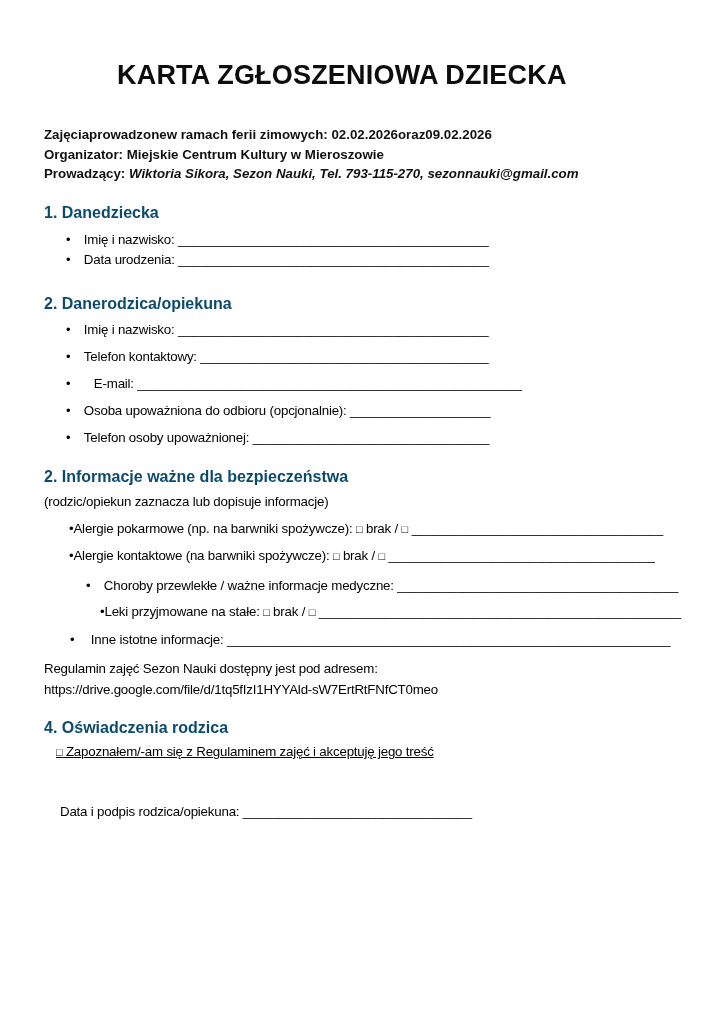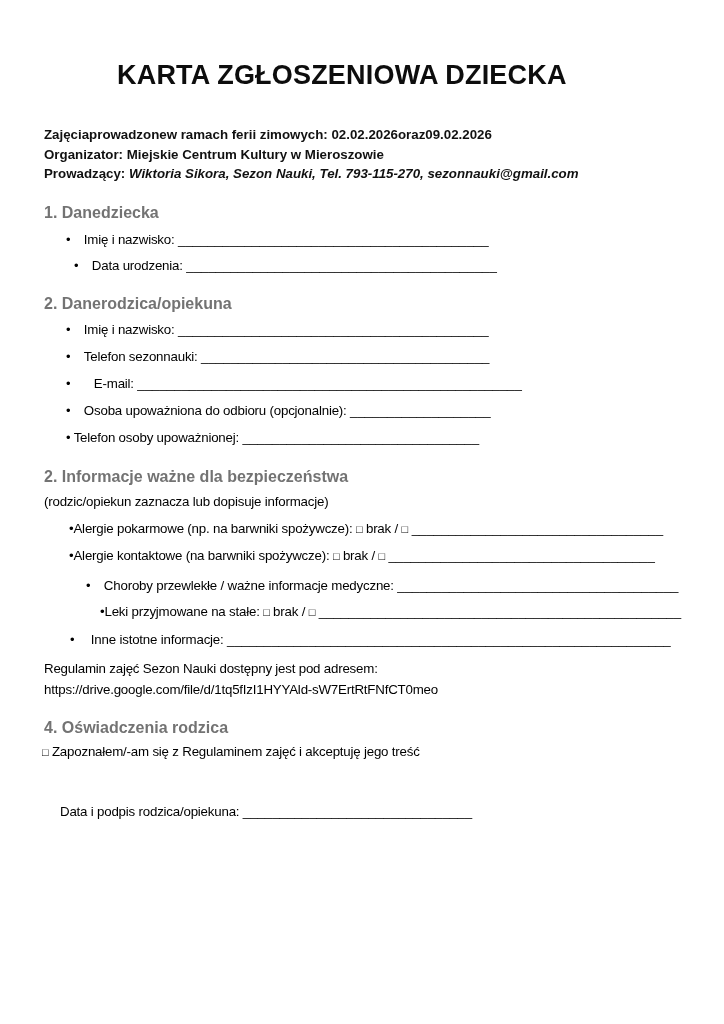--- a/index.html
+++ b/index.html
@@ -2,21 +2,21 @@
 <html><head>
 <meta charset="utf-8">
 <style>
   html, body { margin: 0; padding: 0; background: #ffffff; }
   body { width: 724px; height: 1024px; position: relative; overflow: hidden;
          font-family: "Liberation Sans", sans-serif; color: #111111; }
   .abs { position: absolute; white-space: nowrap; }
   .title { left: 117px; top: 60px; font-size: 27px; font-weight: bold; letter-spacing: 0.2px; color: #0d0d0d; text-align: right; }
   .meta { left: 44px; font-size: 13.3px; font-weight: bold; color: #111; text-align: center; }
   .meta i { font-style: italic; }
-  .h2 { left: 44px; font-size: 16px; font-weight: bold; color: #737373; }
+  .h2 { left: 44px; font-size: 16px; font-weight: bold; color: #0c4a6e; }
   .line { font-size: 13.3px; color: #000000; letter-spacing: -0.2px; }
   .bullet { font-size: 13px; }
   .fill { letter-spacing: 0px; }
   .chk { font-size: 11px; }
 </style>
 </head>
 <body>
 
 <div>
 
@@ -26,45 +26,45 @@
   <div class="abs meta" style="top:147px;">Organizator: Miejskie Centrum Kultury w Mieroszowie</div>
   <div class="abs meta" style="top:166px;">
     <span>Prowadzący: </span><i>Wiktoria Sikora, Sezon Nauki, Tel. 793-115-270, sezonnauki@gmail.com</i>
   </div>
 
   <div class="abs h2" style="top:204px;">1. Danedziecka</div>
   <div class="abs line" style="left:66px; top:232px;">
     <span class="bullet">•</span>
     <span style="margin-left:10px;">Imię i nazwisko: </span><span class="fill">__________________________________________</span>
   </div>
-  <div class="abs line" style="left:66px; top:258px;margin-left:8px;">
+  <div class="abs line" style="left:66px; top:252px;">
     <span class="bullet">•</span>
     <span style="margin-left:10px;">Data urodzenia: </span><span class="fill">__________________________________________</span>
   </div>
 
   <div class="abs h2" style="top:295px;">2. Danerodzica/opiekuna</div>
   <div class="abs line" style="left:66px; top:322px;">
     <span class="bullet">•</span>
     <span style="margin-left:10px;">Imię i nazwisko: </span><span class="fill">__________________________________________</span>
   </div>
   <div class="abs line" style="left:66px; top:349px;">
     <span class="bullet">•</span>
-    <span style="margin-left:10px;">Telefon sezonnauki: </span><span class="fill">_______________________________________</span>
+    <span style="margin-left:10px;">Telefon kontaktowy: </span><span class="fill">_______________________________________</span>
   </div>
   <div class="abs line" style="left:66px; top:376px;">
     <span class="bullet">•</span>
     <span style="margin-left:20px;">E-mail: </span><span class="fill">____________________________________________________</span>
   </div>
   <div class="abs line" style="left:66px; top:403px;">
     <span class="bullet">•</span>
     <span style="margin-left:10px;">Osoba upoważniona do odbioru (opcjonalnie): </span><span class="fill">___________________</span>
   </div>
   <div class="abs line" style="left:66px; top:430px;">
     <span class="bullet">•</span>
-    <span style="">Telefon osoby upoważnionej: </span><span class="fill">________________________________</span>
+    <span style="margin-left:10px;">Telefon osoby upoważnionej: </span><span class="fill">________________________________</span>
   </div>
 
   <div class="abs h2" style="top:468px;">2. Informacje ważne dla bezpieczeństwa</div>
   <div class="abs line" style="left:44px; top:494px;">(rodzic/opiekun zaznacza lub dopisuje informacje)</div>
 
   <div class="abs line" style="left:69px; top:521px;">
     <span>•Alergie pokarmowe (np. na barwniki spożywcze): </span><span class="chk">□</span><span> brak / </span><span class="chk">□</span><span class="fill"> __________________________________</span>
   </div>
   <div class="abs line" style="left:69px; top:548px;">
     <span>•Alergie kontaktowe (na barwniki spożywcze): </span><span class="chk">□</span><span> brak / </span><span class="chk">□</span><span class="fill"> ____________________________________</span>
@@ -78,21 +78,21 @@
   </div>
   <div class="abs line" style="left:70px; top:632px;">
     <span class="bullet">•</span>
     <span style="margin-left:13px;">Inne istotne informacje: </span><span class="fill">____________________________________________________________</span>
   </div>
 
   <div class="abs line" style="left:44px; top:661px;">Regulamin zajęć Sezon Nauki dostępny jest pod adresem:</div>
   <div class="abs line" style="left:44px; top:682px;">https://drive.google.com/file/d/1tq5fIzI1HYYAld-sW7ErtRtFNfCT0meo</div>
 
   <div class="abs h2" style="top:719px;">4. Oświadczenia rodzica</div>
-  <div class="abs line" style="left:42px; top:744px;">
+  <div class="abs line" style="left:56px; top:744px;text-decoration:underline;">
     <span class="chk">□</span><span> Zapoznałem/-am się z Regulaminem zajęć i akceptuję jego treść</span>
   </div>
 
   <div class="abs line" style="left:60px; top:804px;">
     <span>Data i podpis rodzica/opiekuna: </span><span class="fill">_______________________________</span>
   </div>
 
 </div>
 
 </body></html>

